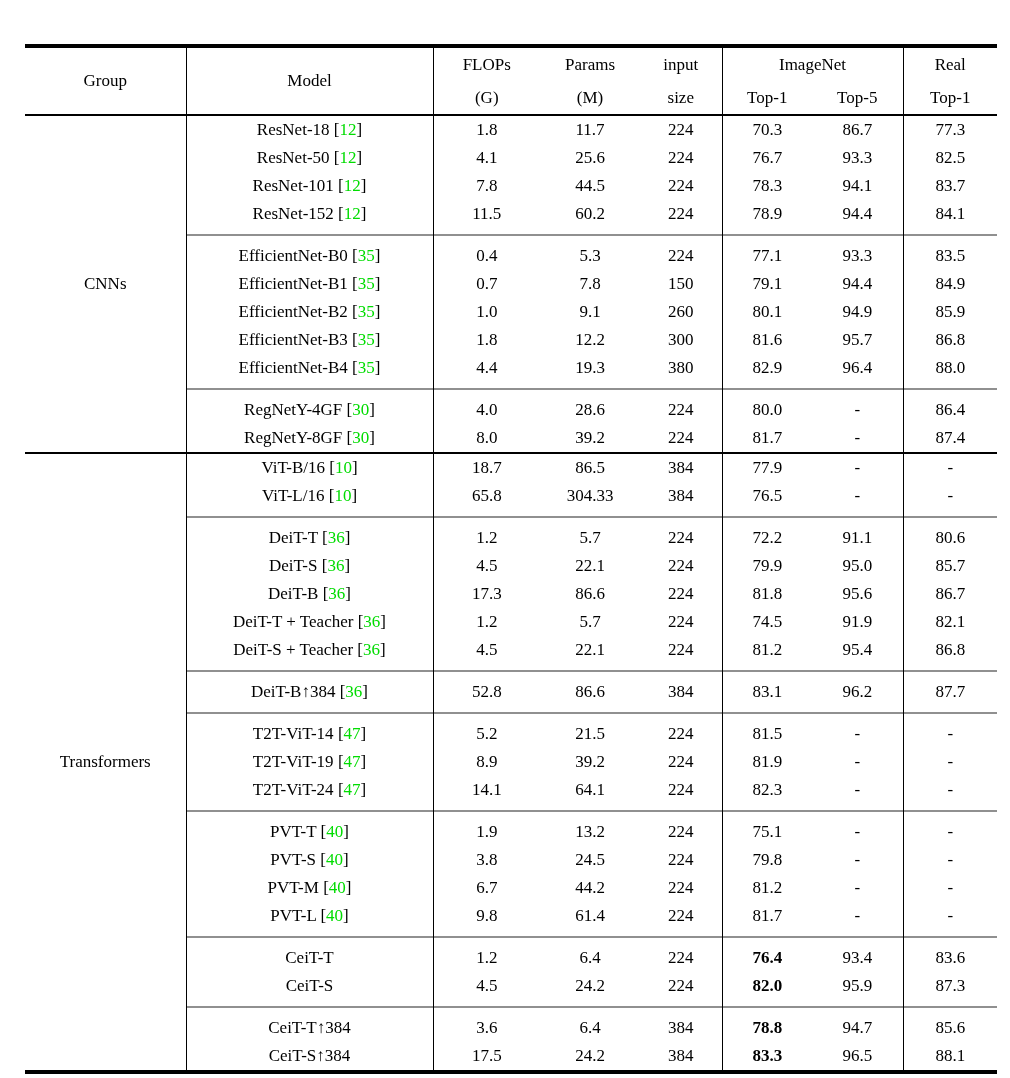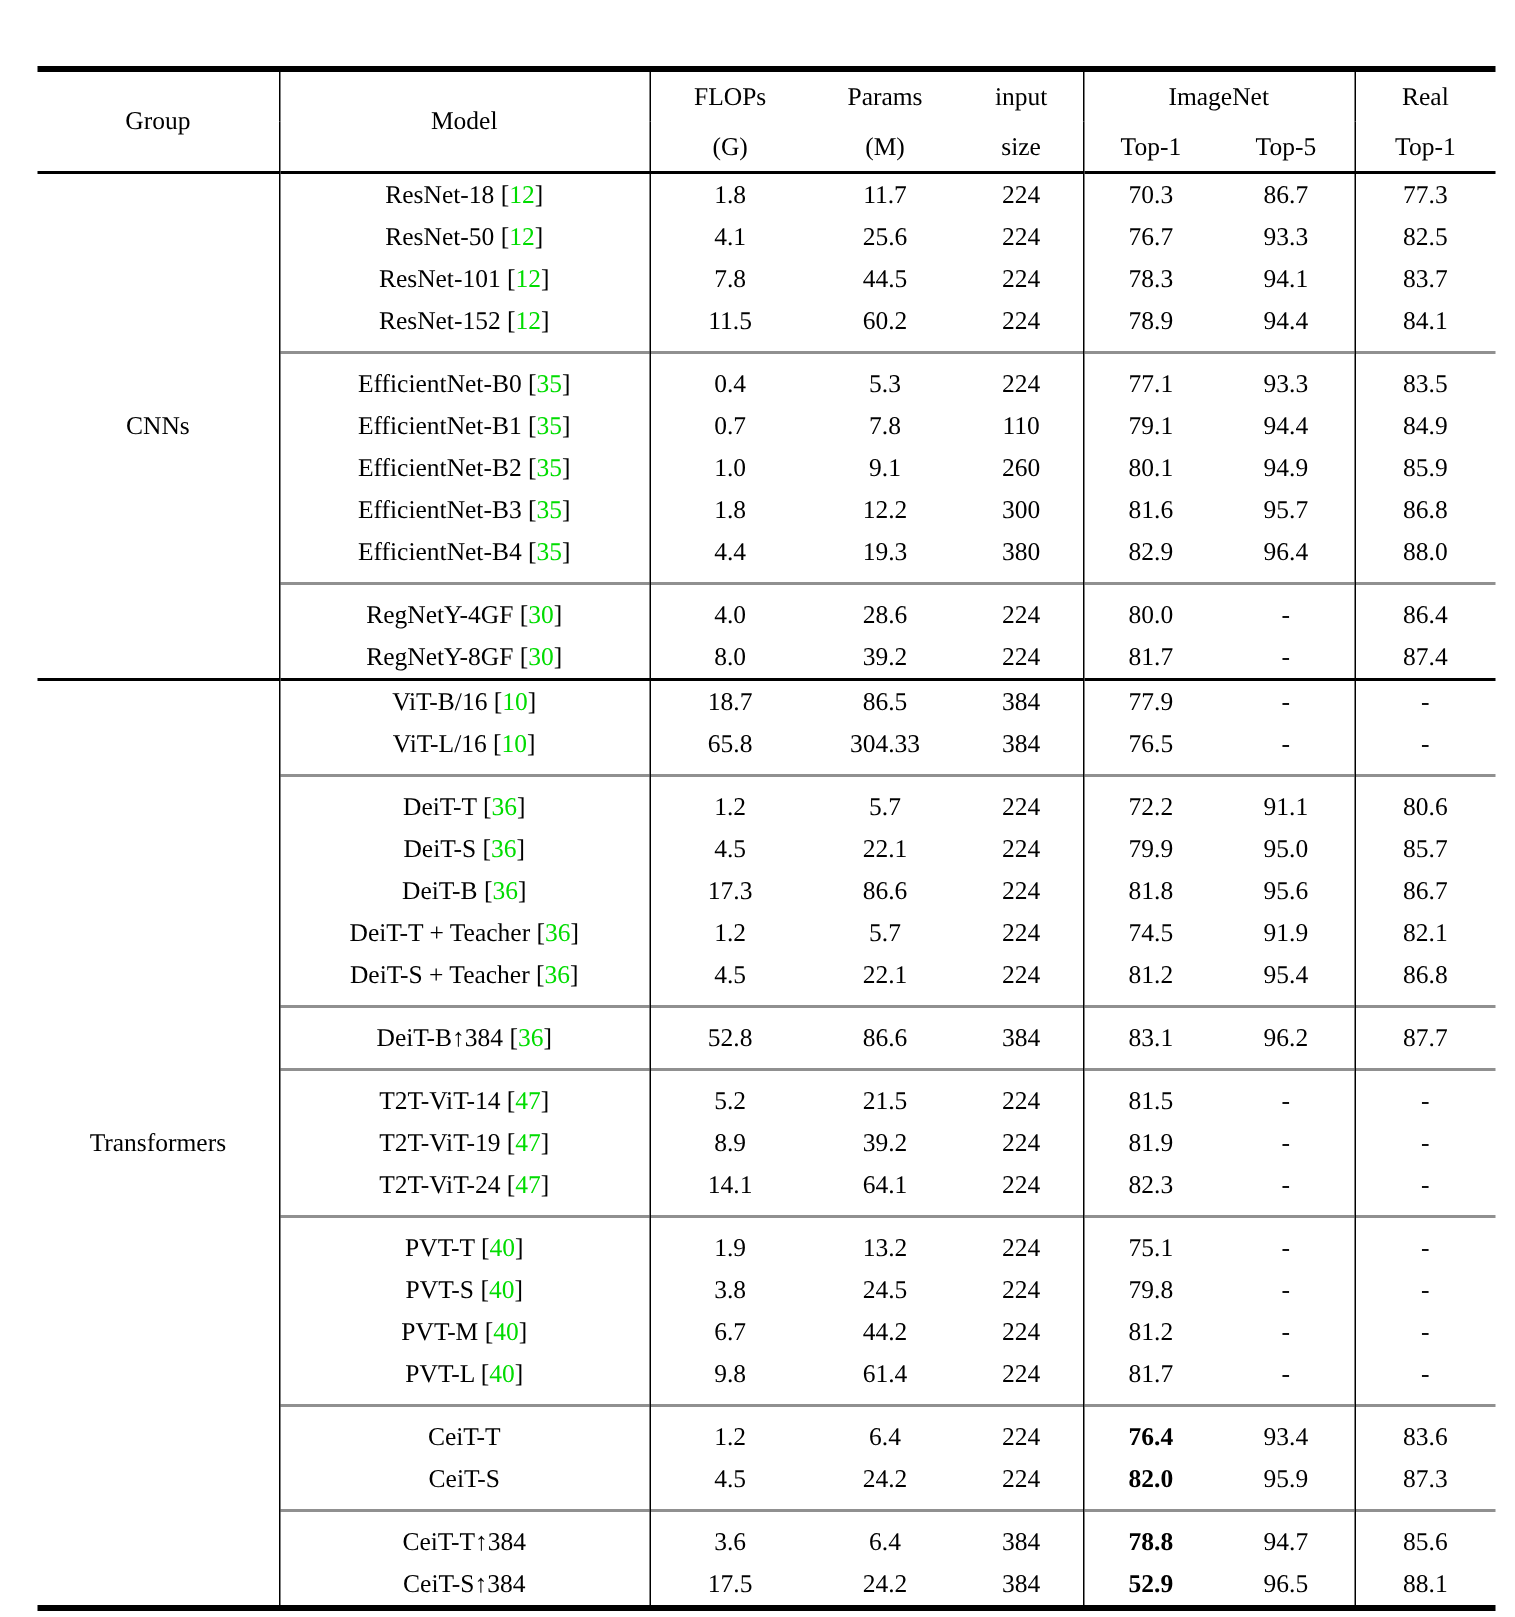--- a/index.html
+++ b/index.html
@@ -148,21 +148,21 @@
           <td class="c-params">5.3</td>
           <td class="c-input">224</td>
           <td class="c-top1">77.1</td>
           <td class="c-top5">93.3</td>
           <td class="c-real">83.5</td>
         </tr>
         <tr>
           <td class="c-model"><span>EfficientNet-B1</span> [<span class="cite">35</span>]</td>
           <td class="c-flops">0.7</td>
           <td class="c-params">7.8</td>
-          <td class="c-input">110</td>
+          <td class="c-input">150</td>
           <td class="c-top1">79.1</td>
           <td class="c-top5">94.4</td>
           <td class="c-real">84.9</td>
         </tr>
         <tr>
           <td class="c-model"><span>EfficientNet-B2</span> [<span class="cite">35</span>]</td>
           <td class="c-flops">1.0</td>
           <td class="c-params">9.1</td>
           <td class="c-input">260</td>
           <td class="c-top1">80.1</td>
@@ -429,19 +429,19 @@
           <td class="c-input">384</td>
           <td class="c-top1 b">78.8</td>
           <td class="c-top5">94.7</td>
           <td class="c-real">85.6</td>
         </tr>
         <tr>
           <td class="c-model"><span>CeiT-S↑384</span></td>
           <td class="c-flops">17.5</td>
           <td class="c-params">24.2</td>
           <td class="c-input">384</td>
-          <td class="c-top1 b">52.9</td>
+          <td class="c-top1 b">83.3</td>
           <td class="c-top5">96.5</td>
           <td class="c-real">88.1</td>
         </tr>
       </tbody>
   </table>
 </div>
 
 </body></html>

